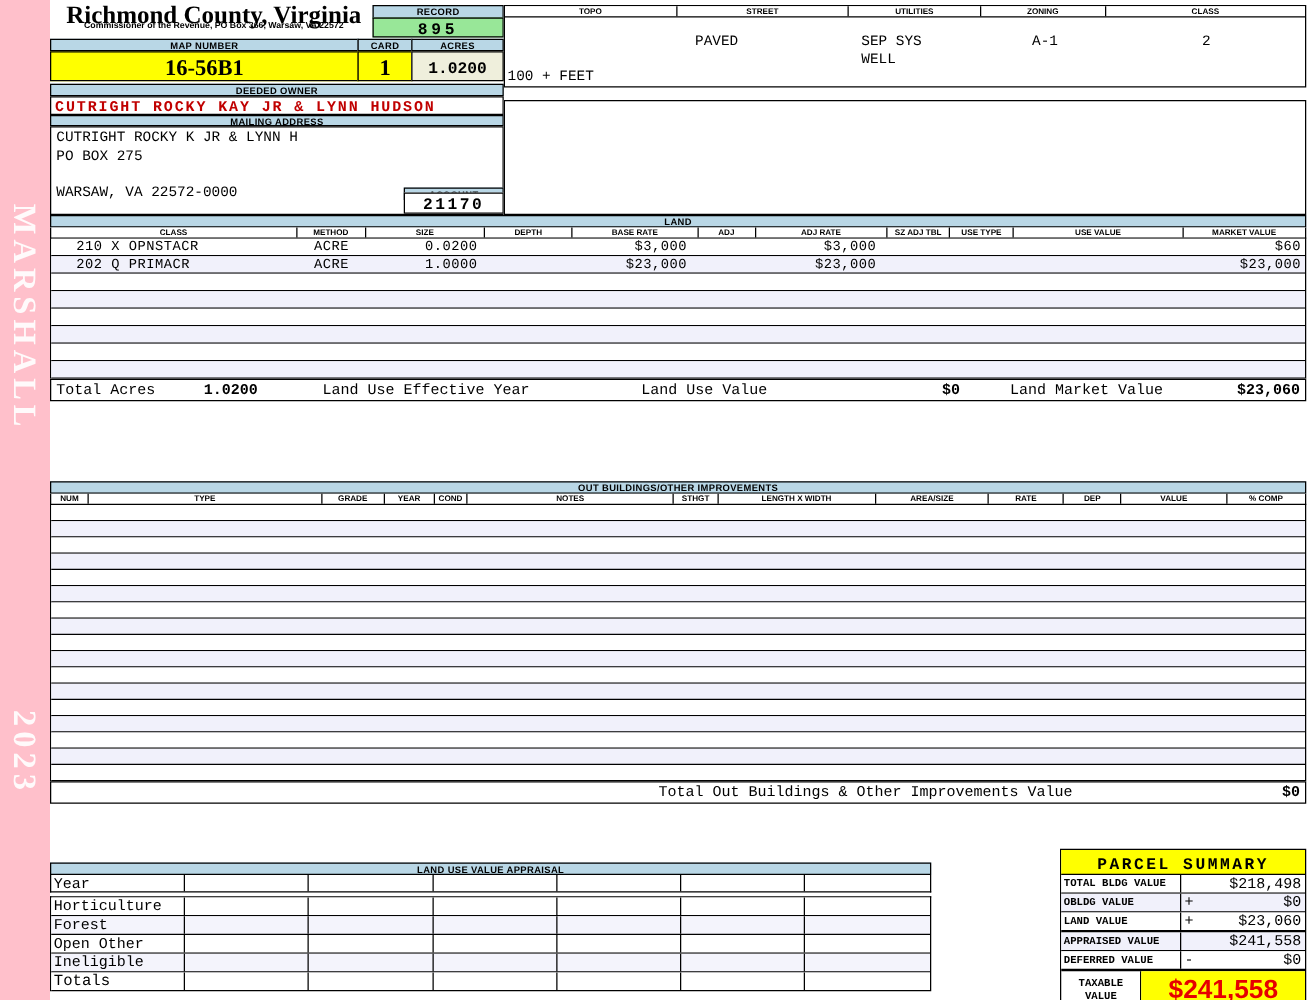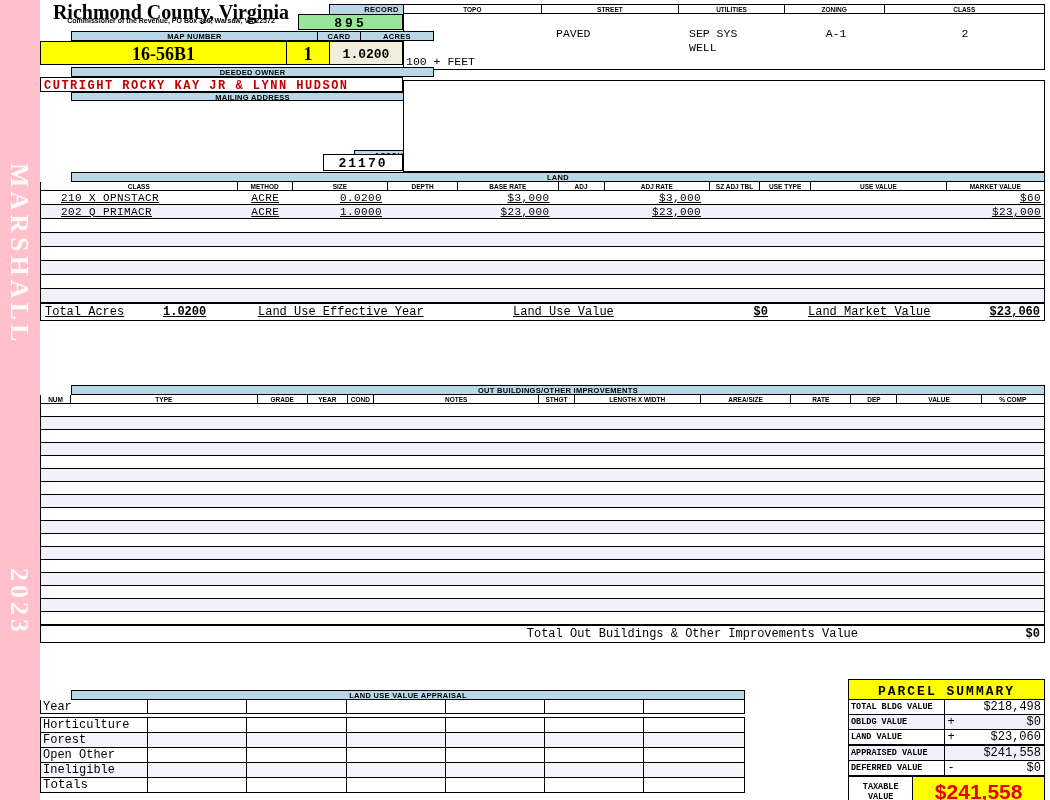--- a/index.html
+++ b/index.html
@@ -1,21 +1,21 @@
 <!DOCTYPE html>
 <html><head>
 <meta charset="utf-8">
 <style>
   html,body{margin:0;padding:0;background:#fff;}
   #card{position:relative;width:1050px;height:800px;background:#ffffff;overflow:hidden;
         font-family:"Liberation Sans",sans-serif;color:#000;}
   .abs{position:absolute;box-sizing:border-box;}
   .mono{font-family:"Liberation Mono","DejaVu Sans Mono",monospace;}
   .band{background:#B9D7E6;border:1px solid #000;font:bold 7.5px "Liberation Sans",sans-serif;
-        text-align:center;line-height:8px;padding-top:1px;letter-spacing:.3px;box-sizing:border-box;margin-left:31px;}
+        text-align:center;line-height:8px;padding-top:1px;letter-spacing:.3px;box-sizing:border-box;}
   .box{border:1px solid #000;background:#fff;box-sizing:border-box;}
   
   #sidebar{left:0;top:0;width:40px;height:800px;background:#FFC0CB;}
   .vtext{position:absolute;writing-mode:vertical-rl;font-family:"Liberation Serif",serif;
          font-weight:bold;font-size:26px;color:rgba(255,255,255,.92);letter-spacing:4px;left:4px;}
   
   #title{left:45px;top:1px;width:252px;text-align:center;font-family:"Liberation Serif",serif;
          font-size:20px;font-weight:600;}
   #subtitle{left:45px;top:17px;width:252px;text-align:center;font-size:7px;font-weight:bold;}
   
@@ -94,26 +94,31 @@
   <div class="abs band" style="left:286px;top:31px;width:44px;height:10px;">CARD</div>
   <div class="abs band" style="left:329px;top:31px;width:74px;height:10px;">ACRES</div>
   <div class="abs box" style="left:40px;top:41px;width:247px;height:24px;background:#FFFF00;text-align:center;font-family:'Liberation Serif',serif;font-size:18px;font-weight:600;padding-top:2px;">16-56B1</div>
   <div class="abs box" style="left:286px;top:41px;width:44px;height:24px;background:#FFFF00;text-align:center;font-family:'Liberation Serif',serif;font-size:18px;font-weight:600;padding-top:2px;">1</div>
   <div class="abs box mono" style="left:329px;top:41px;width:74px;height:24px;background:#EFEFDC;text-align:center;font-size:13px;font-weight:bold;padding-top:5px;">1.0200</div>
 
   <div class="abs band" style="left:40px;top:67px;width:363px;height:10px;">DEEDED OWNER</div>
   <div class="abs box mono" style="left:40px;top:77px;width:363px;height:15px;color:#C00000;font-weight:bold;font-size:12px;letter-spacing:1.5px;padding:1px 0 0 3px;white-space:nowrap;">CUTRIGHT ROCKY KAY JR &amp; LYNN HUDSON</div>
 
   <div class="abs band" style="left:40px;top:92px;width:363px;height:9px;">MAILING ADDRESS</div>
+  <div class="abs box" style="left:40px;top:101px;width:363px;height:71px;">
+    <div class="abs mono" style="left:4px;top:2px;font-size:11.5px;">CUTRIGHT ROCKY K JR &amp; LYNN H</div>
+    <div class="abs mono" style="left:4px;top:17px;font-size:11.5px;">PO BOX 275</div>
+    <div class="abs mono" style="left:4px;top:46px;font-size:11.5px;">WARSAW, VA 22572-0000</div>
+  </div>
   <div class="abs band" style="left:323px;top:150px;width:80px;height:10px;">ACCOUNT</div>
   <div class="abs box mono" style="left:323px;top:154px;width:80px;height:17px;text-align:center;font-size:13px;font-weight:bold;letter-spacing:2px;padding-top:1px;">21170</div>
 
   <div class="abs box" style="left:403px;top:80px;width:642px;height:92px;"></div>
 
-  <div class="abs" style="left:40px;top:172px;width:1005px;text-decoration:underline;">
+  <div class="abs" style="left:40px;top:172px;width:1005px;">
     <div class="band" style="height:10px;">LAND</div>
     <div class="hdrrow" style="height:9px;">
       <div class="lc0">CLASS</div>
       <div class="lc1">METHOD</div>
       <div class="lc2">SIZE</div>
       <div class="lc3">DEPTH</div>
       <div class="lc4">BASE RATE</div>
       <div class="lc5">ADJ</div>
       <div class="lc6">ADJ RATE</div>
       <div class="lc7">SZ ADJ TBL</div>

